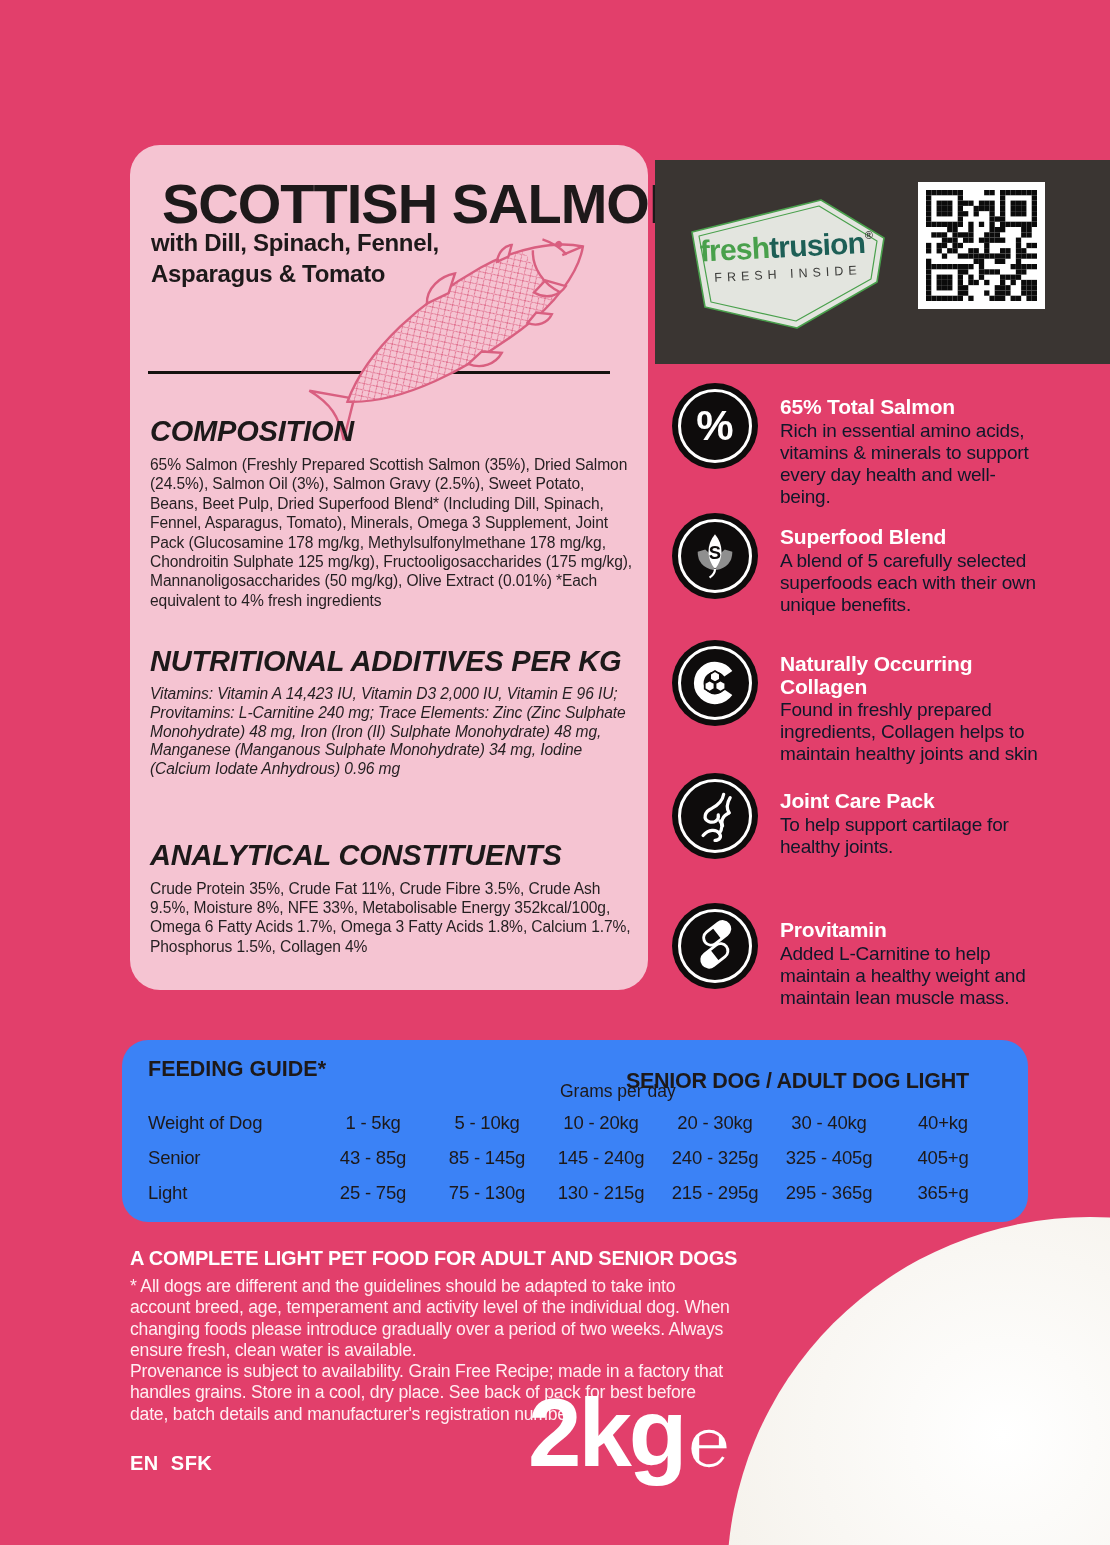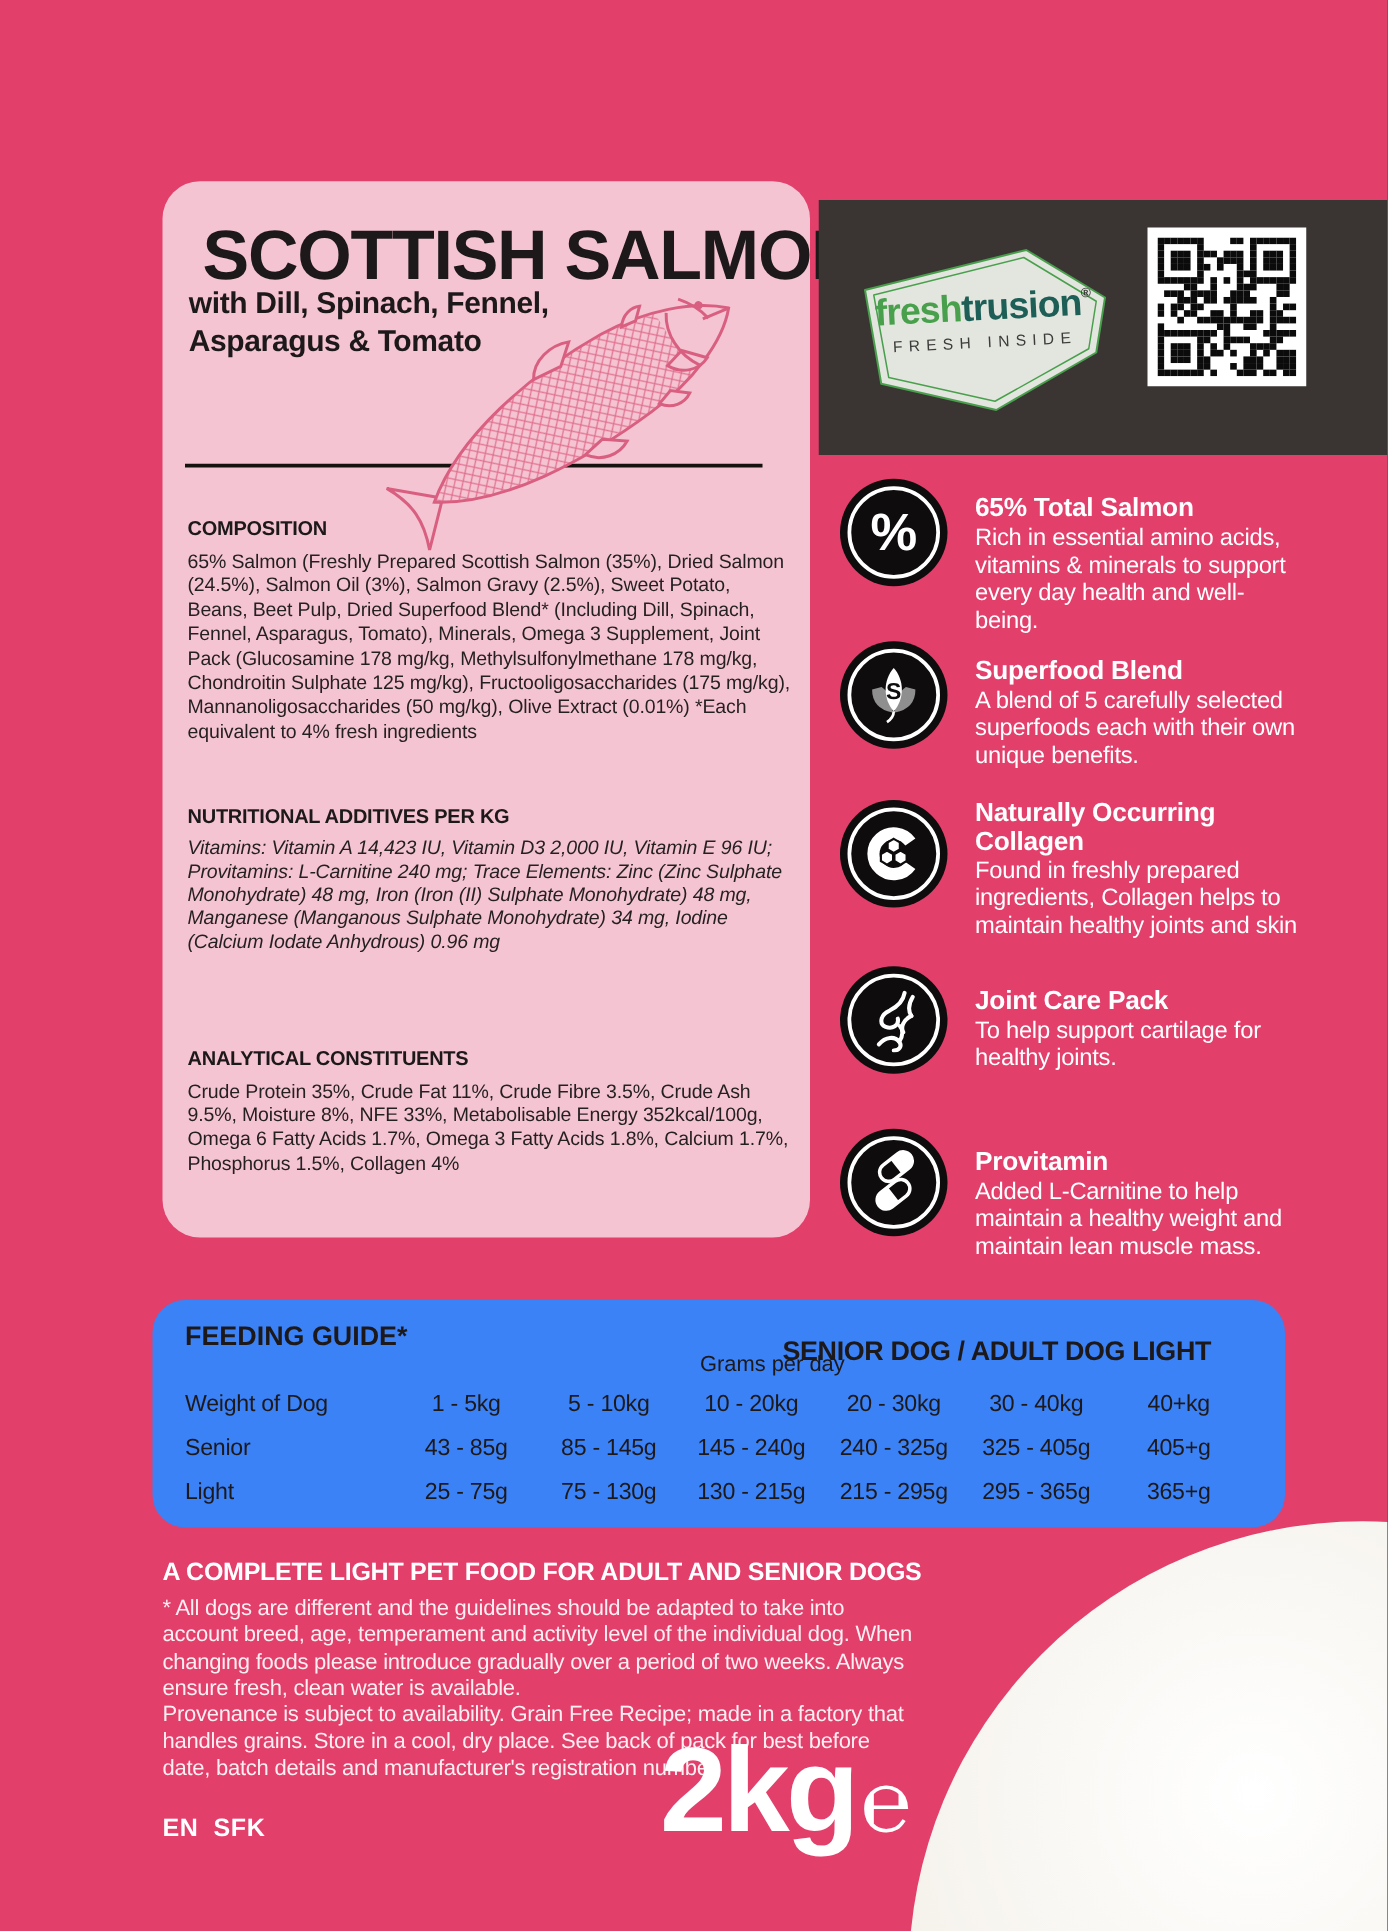--- a/index.html
+++ b/index.html
@@ -21,21 +21,21 @@
     position:absolute;left:21px;top:82px;
     font-size:24px;font-weight:700;line-height:31px;letter-spacing:-0.3px;
   }
   .divider{
     position:absolute;left:18px;top:226px;width:462px;height:0;
     border-top:3px solid #15120f;
   }
   .fish-svg{position:absolute;left:160px;top:80px;overflow:visible;}
   .text-section{position:absolute;left:20px;width:484px;}
   .text-section h2{
-    margin:0 0 7px 0;font-size:16px;font-weight:800;letter-spacing:-0.2px;
+    margin:0 0 7px 0;font-size:29px;font-weight:800;letter-spacing:-0.2px;font-style:italic;
   }
   .text-section p{
     margin:0;font-size:15.6px;line-height:19.4px;font-weight:500;color:#241f21;
     letter-spacing:-0.1px;
   }
   .sec-composition{top:270px;}
   .sec-additives{top:500px;}
   .sec-additives p{line-height:18.8px;font-style:italic;}
   .sec-analytical{top:694px;}
   .sec-analytical p{line-height:19.2px;}
@@ -72,29 +72,29 @@
   }
   .icon-ring{
     position:absolute;left:6px;top:6px;right:6px;bottom:6px;
     border:3.5px solid #ffffff;border-radius:50%;
     display:flex;align-items:center;justify-content:center;
   }
   .pct-glyph{font-size:42px;font-weight:700;color:#ffffff;}
   .benefit-text{color:#ffffff;width:264px;}
   .b1 .benefit-text{margin-top:13px;}
   .b2 .benefit-text{margin-top:13px;}
-  .b3 .benefit-text{margin-top:0px;}
+  .b3 .benefit-text{margin-top:13px;}
   .b4 .benefit-text{margin-top:17px;}
   .b5 .benefit-text{margin-top:16px;}
   .benefit-text h3{
     margin:0;font-size:21px;font-weight:800;line-height:22.5px;letter-spacing:-0.2px;
   }
   .benefit-text p{
     margin:1px 0 0 0;font-size:19px;font-weight:400;line-height:22px;
-    letter-spacing:-0.2px;color:#ffffff;
+    letter-spacing:-0.2px;color:#0f172a;
   }
   
   .feeding-card{
     position:absolute;left:122px;top:1040px;width:906px;height:182px;
     background:#3b82f6;border-radius:26px;color:#1d191a;
   }
   .fg-title{position:absolute;left:26px;top:17px;margin:0;font-size:21.5px;font-weight:800;}
   .fg-right-title{position:absolute;left:492px;top:17px;margin:12px;font-size:21.5px;font-weight:800;white-space:nowrap;letter-spacing:-0.3px;}
   .fg-units{position:absolute;left:438px;top:41px;font-size:17.5px;font-weight:500;}
   .ftable{

